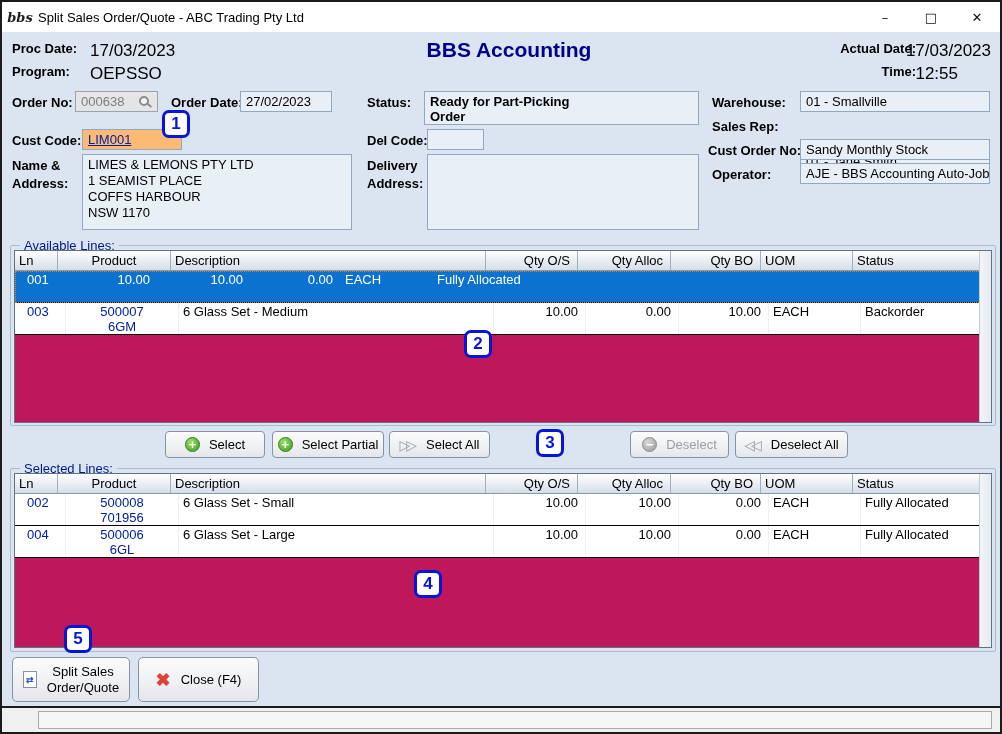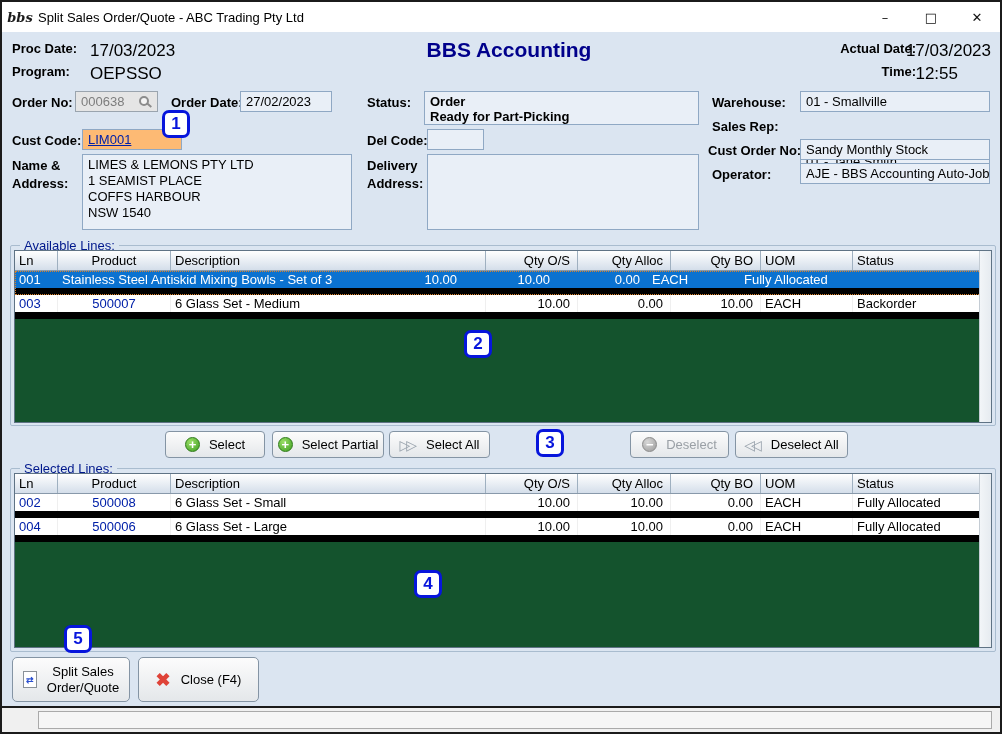--- a/index.html
+++ b/index.html
@@ -39,26 +39,26 @@
              border:2px solid #8c8c8c; border-radius:50%; background:#f4f4f4; }
   .ico-mag::after { content:""; position:absolute; width:6px; height:2px; background:#8c8c8c;
              right:-5px; bottom:-2px; transform:rotate(40deg); }
 
   
   .groupbox { position:absolute; border:1px solid #a9bccf; border-radius:2px; }
   .group-label { position:absolute; font-size:13px; color:#00188c; background:#dbe5f1;
                  padding:0 4px; white-space:nowrap; }
 
   
-  .tbl { position:absolute; background:#14532d; border:1px solid #5f7385; }
+  .tbl { position:absolute; background:#be185d; border:1px solid #5f7385; }
   .tbl-head { display:flex; height:20px; background:linear-gradient(#ffffff,#d4deea);
               border-bottom:1px solid #8899aa; }
   .th { font-size:13px; color:#000; padding:2px 4px; border-right:1px solid #9fb0c0;
         overflow:hidden; white-space:nowrap; }
-  .tr { display:flex; height:24px; border-bottom:7px solid #000000; background:#fff; }
+  .tr { display:flex; height:32px; border-bottom:1px solid #000000; background:#fff;padding-left:8px; }
   .td { font-size:13px; color:#000; padding:1px 4px; border-right:1px solid #efefef;
         overflow:hidden; line-height:15px; white-space:nowrap; }
   .num { text-align:right; padding-right:7px; }
   .navy { color:#0020A8; }
   .c0{width:43px;} .c1{width:113px;text-align:center;} .c2{width:315px;} .c3{width:92px;}
   .c4{width:93px;} .c5{width:90px;} .c6{width:92px;} .c7{width:126px; border-right:none;}
   .tr.sel { background:#0b72d0; outline:1px dotted #d9822b; outline-offset:-1px; }
   .tr.sel .td { color:#fff; border-right-color:transparent; }
   .tr.sel .navy { color:#fff; }
   .vscroll { position:absolute; top:0; right:0; bottom:0; width:12px;
@@ -136,27 +136,27 @@
   <div class="fld-box" style="left:80px; top:127px; width:100px; height:21px; background:#fdba74;">
     <span class="link">LIM001</span>
   </div>
 
   <span class="fld-label" style="left:10px; top:156px;">Name &amp;</span>
   <span class="fld-label" style="left:10px; top:174px;">Address:</span>
   <div class="fld-box" style="left:80px; top:152px; width:270px; height:76px; line-height:16px;">
     <div>LIMES &amp; LEMONS PTY LTD</div>
     <div>1 SEAMIST PLACE</div>
     <div>COFFS HARBOUR</div>
-    <div>NSW 1540</div>
+    <div>NSW 1170</div>
   </div>
 
   <span class="fld-label" style="left:365px; top:93px;">Status:</span>
   <div class="fld-box boldtxt" style="left:422px; top:89px; width:275px; height:34px;">
+    <div>Ready for Part-Picking</div>
     <div>Order</div>
-    <div>Ready for Part-Picking</div>
   </div>
   <span class="fld-label" style="left:365px; top:131px;">Del Code:</span>
   <div class="fld-box" style="left:425px; top:127px; width:57px; height:21px;">
     <span></span>
   </div>
   <span class="fld-label" style="left:365px; top:156px;">Delivery</span>
   <span class="fld-label" style="left:365px; top:174px;">Address:</span>
   <div class="fld-box" style="left:425px; top:152px; width:272px; height:76px;"></div>
 
   <span class="fld-label" style="left:710px; top:93px;">Warehouse:</span>
@@ -184,21 +184,20 @@
       <div class="th c1">Product</div>
       <div class="th c2">Description</div>
       <div class="th c3 num">Qty O/S</div>
       <div class="th c4 num">Qty Alloc</div>
       <div class="th c5 num">Qty BO</div>
       <div class="th c6">UOM</div>
       <div class="th c7">Status</div>
     </div>
     <div class="tr sel">
       <div class="td c0 navy">001</div>
-      <div class="td c2">Stainless Steel Antiskid Mixing Bowls - Set of 3</div>
       <div class="td c3 num">10.00</div>
       <div class="td c4 num">10.00</div>
       <div class="td c5 num">0.00</div>
       <div class="td c6">EACH</div>
       <div class="td c7">Fully Allocated</div>
     </div>
     <div class="tr">
       <div class="td c0 navy">003</div>
       <div class="td c1 navy">
         <div>500007</div>

